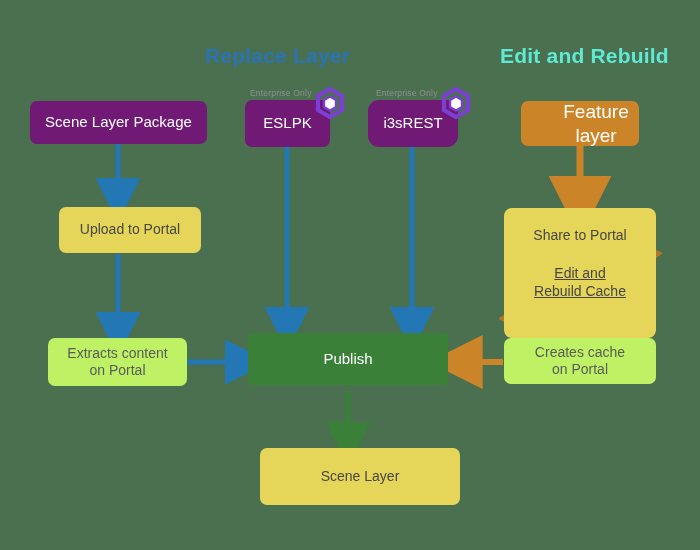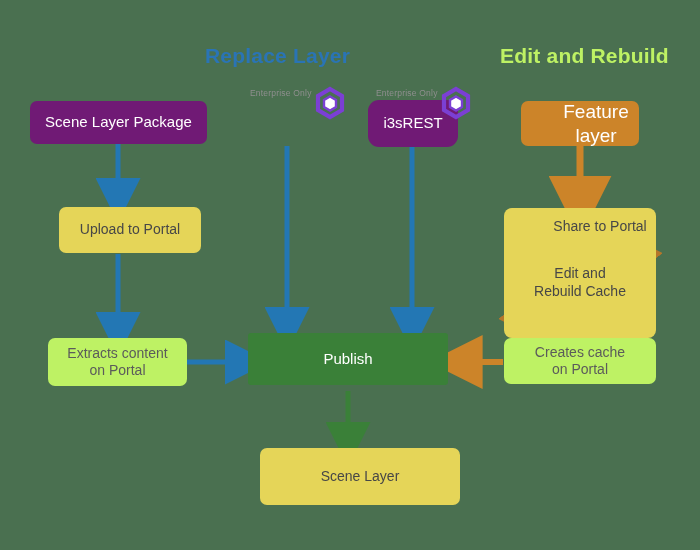--- a/index.html
+++ b/index.html
@@ -29,21 +29,21 @@
     line-height: 1.25;
   }
   .title {
     position: absolute;
     font-size: 21px;
     font-weight: bold;
     letter-spacing: 0.2px;
     white-space: nowrap;
   }
   .title-blue { color: #2a74b5; }
-  .title-orange { color: #bef264; }
+  .title-orange { color: #5eead4; }
 
   .box-blue {
     background: #701a75;
     color: #ffffff;
     border-radius: 7px;
     font-size: 15px;
   }
   .box-orange {
     background: #cc8429;
     color: #ffffff;
@@ -157,20 +157,23 @@
 
     <path d="M 531 255 A 34 48 0 0 0 534 320" fill="none" stroke="#b5762a" stroke-width="7" stroke-linecap="butt" marker-end="url(#ah-cycle)"></path>
     <path d="M 630 317 A 34 48 0 0 0 627 252" fill="none" stroke="#b5762a" stroke-width="7" stroke-linecap="butt" marker-end="url(#ah-cycle)"></path>
   </svg>
 
   <div class="node box-blue" style="left:30px; top:101px; width:177px; height:43px;">
     <span>Scene Layer Package</span>
   </div>
 
   <div class="ent-label" style="left:250px; top:88px;">Enterprise Only</div>
+  <div class="node box-blue" style="left:245px; top:100px; width:85px; height:47px;">
+    <span>ESLPK</span>
+  </div>
   <div class="ent-badge" style="left:313px; top:86px;">
     <svg viewBox="0 0 34 34" width="34" height="34">
       <path d="M17 3 L29 10 L29 24 L17 31 L5 24 L5 10 Z" fill="none" stroke="#7b3fd4" stroke-width="4.2"></path>
       <path d="M17 10.5 L23 14 L23 21 L17 24.5 L11 21 L11 14 Z" fill="#ffffff" stroke="#7b3fd4" stroke-width="2.4"></path>
     </svg>
   </div>
 
   <div class="ent-label" style="left:376px; top:88px;">Enterprise Only</div>
   <div class="node box-blue" style="left:368px; top:100px; width:90px; height:47px;border-radius:11px;">
     <span>i3sREST</span>
@@ -184,22 +187,22 @@
 
   <div class="node box-orange" style="left:521px; top:101px; width:118px; height:45px;">
     <span>Feature layer</span>
   </div>
 
   <div class="node box-yellow" style="left:47px; top:207px; width:142px; height:46px;">
     <span>Upload to Portal</span>
   </div>
 
   <div class="panel" style="left:504px; top:208px; width:152px; height:130px;">
-    <div class="panel-label" style="top:10px;padding-left:20px;">Share to Portal</div>
-    <div class="panel-label stack" style="top:57px;">
+    <div class="panel-label" style="top:19px;">Share to Portal</div>
+    <div class="panel-label stack" style="top:57px;text-decoration:underline;">
       <span>Edit and</span>
       <span>Rebuild Cache</span>
     </div>
   </div>
 
   <div class="node box-grey stack" style="left:48px; top:338px; width:139px; height:48px;">
     <span>Extracts content</span>
     <span>on Portal</span>
   </div>
 

